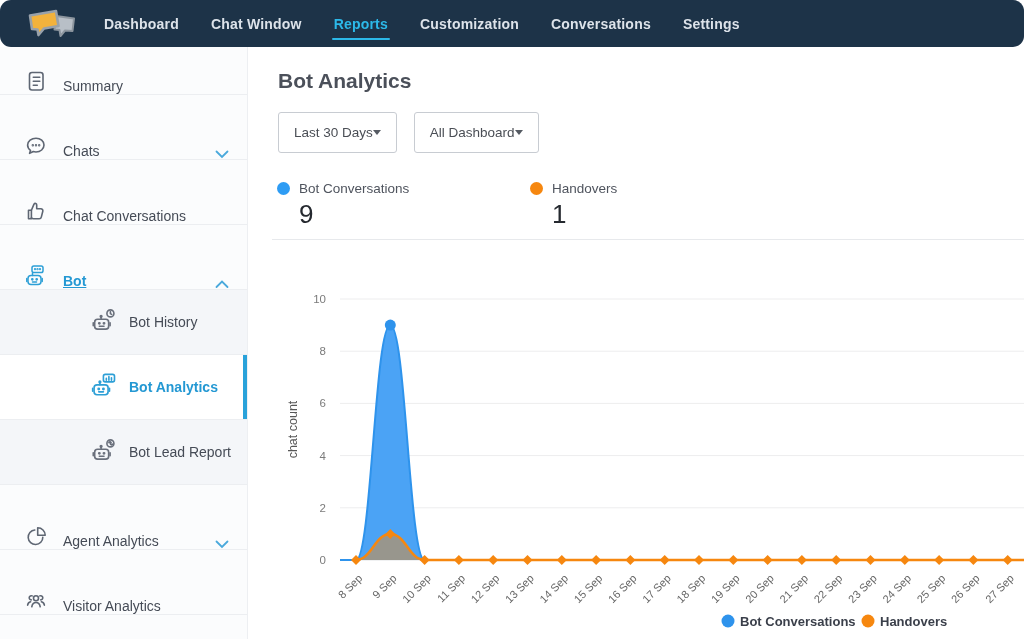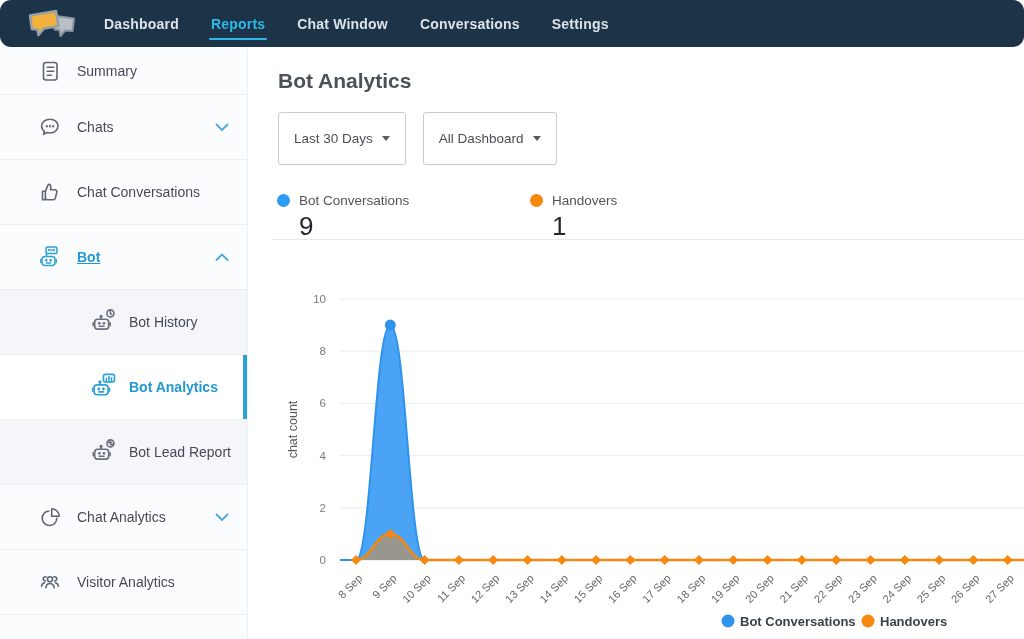--- a/index.html
+++ b/index.html
@@ -15,41 +15,41 @@
   .nav-item { position:relative; display:flex; align-items:center; padding:0 16px;
     color:#dde3ea; font-size:14px; font-weight:bold; letter-spacing:.2px; cursor:pointer; height:100%; }
   .nav-item.active { color:#2cb9e9; }
   .nav-item.active::after { content:""; position:absolute; left:14px; right:14px; bottom:7px;
     height:2px; background:#2cb9e9; border-radius:1px; }
   .red-dot { width:8px; height:8px; border-radius:50%; background:#f4483f; margin-left:7px; }
 
   
   .sidebar { position:absolute; top:47px; left:0; bottom:0; width:248px;
     background:#fbfcfd; border-right:1px solid #ecroeff2; border-right:1px solid #edeff2; }
-  .side-item { height:65px; display:flex; align-items:center; padding-left:38px; padding-right:18px;
+  .side-item { height:65px; display:flex; align-items:flex-end; padding-left:24px; padding-right:18px;
     border-bottom:1px solid #eceef1; position:relative; cursor:pointer; }
   .side-item.first { height:48px; }
   .side-item .icon { width:26px; height:26px; flex:0 0 26px; display:flex; align-items:center; }
   .side-item .lbl { margin-left:13px; font-size:14px; color:#454b56; }
   .side-item.blue .lbl { color:#2498d3; font-weight:bold;text-decoration:underline; }
   .side-item .chev { margin-left:auto; display:flex; }
   .side-sub { height:65px; display:flex; align-items:center; padding-left:90px;
     background:#f4f6f9; border-bottom:1px solid #eceef1; position:relative; cursor:pointer; }
   .side-sub .icon { width:30px; height:30px; flex:0 0 30px; }
   .side-sub .lbl { margin-left:9px; font-size:14px; color:#454b56;text-align:center; }
   .side-sub.active { background:#ffffff; }
   .side-sub.active .lbl { color:#2498d3; font-weight:bold; }
   .side-sub.active::after { content:""; position:absolute; right:0; top:0; bottom:0; width:4px; background:#29a2da; }
 
   
   .main { position:absolute; top:47px; left:248px; right:0; bottom:0; background:#fff; }
   .page-title { margin:22px 0 0 30px; font-size:21px; font-weight:bold; color:#4b505a; }
   .filters { display:flex; gap:17px; margin:19px 0 0 30px; }
-  .filter-btn { height:53px; background:#fff; border:1px solid #c8ccd2; border-radius:3px;
-    padding:0 15px; font-size:13.5px; color:#4a4e55; display:flex; align-items:center; gap:9px;
+  .filter-btn { height:41px; background:#fff; border:1px solid #c8ccd2; border-radius:3px;
+    padding:0 15px; font-size:13.5px; color:#4a4e55; display:flex; align-items:center; 
     cursor:pointer; font-family:inherit; }
   .caret { width:0; height:0; border-left:4.5px solid transparent; border-right:4.5px solid transparent;
     border-top:5px solid #555a62; }
   .stats { display:flex; margin:28px 0 0 29px; }
   .stat { width:253px; }
   .stat-head { display:flex; align-items:center; }
   .stat-dot { width:13px; height:13px; border-radius:50%; }
   .stat-dot.blue { background:#2e9cf4; }
   .stat-dot.orange { background:#f6870f; }
   .stat-label { margin-left:9px; font-size:13.5px; color:#4f545e; }
@@ -66,25 +66,28 @@
     <div class="logo">
       <svg width="54" height="34" viewBox="0 0 54 34">
         <path d="M30 9 L48 11.5 L46.5 24 L39 23.5 L34.5 29 L33.5 23 L28.5 22.5 Z" fill="#b8bfc7" stroke="#8d969f" stroke-width="2" stroke-linejoin="round"></path>
         <path d="M4 8.5 L30 4 L32.5 19 L18 21.5 L12.5 28 L11.5 22.5 L6 22 Z" fill="#f2b23c" stroke="#98a1aa" stroke-width="2.6" stroke-linejoin="round"></path>
       </svg>
     </div>
     <nav class="nav-items">
       <div class="nav-item">
           <span>Dashboard</span>
         </div>
+      <div class="nav-item">
+          <span>Chat Window</span>
+        </div>
       <div class="nav-item active">
           <span>Reports</span>
         </div>
       <div class="nav-item">
-          <span>Chat Window</span>
+          <span>Customization</span>
         </div>
       <div class="nav-item">
           <span>Conversations</span>
         </div>
       <div class="nav-item">
           <span>Settings</span>
         </div>
     </nav>
   </header>
 
@@ -197,21 +200,21 @@
       <span class="lbl">Bot Lead Report</span>
     </div>
 
     <div class="side-item">
       <span class="icon">
         <svg viewBox="0 0 24 24" width="24" height="24" fill="none" stroke="#5e6673" stroke-width="1.6" stroke-linecap="round" stroke-linejoin="round">
           <path d="M18.8 13.2A7.3 7.3 0 1 1 10.8 6"></path>
           <path d="M11.5 13.5V6a7.5 7.5 0 0 1 7.5 7.5h-7.5Z" transform="translate(2.2 -2.2)"></path>
         </svg>
       </span>
-      <span class="lbl">Chat Analytics</span>
+      <span class="lbl">Agent Analytics</span>
       <span class="chev">
         <svg width="14" height="9" viewBox="0 0 14 9" fill="none" stroke="#4aa9dc" stroke-width="1.8" stroke-linecap="round">
             <polyline points="1.5,1.5 7,7 12.5,1.5"></polyline>
           </svg>
       </span>
     </div>
 
     <div class="side-item">
       <span class="icon">
         <svg viewBox="0 0 24 24" width="24" height="24" fill="none" stroke="#5e6673" stroke-width="1.6" stroke-linecap="round" stroke-linejoin="round">

